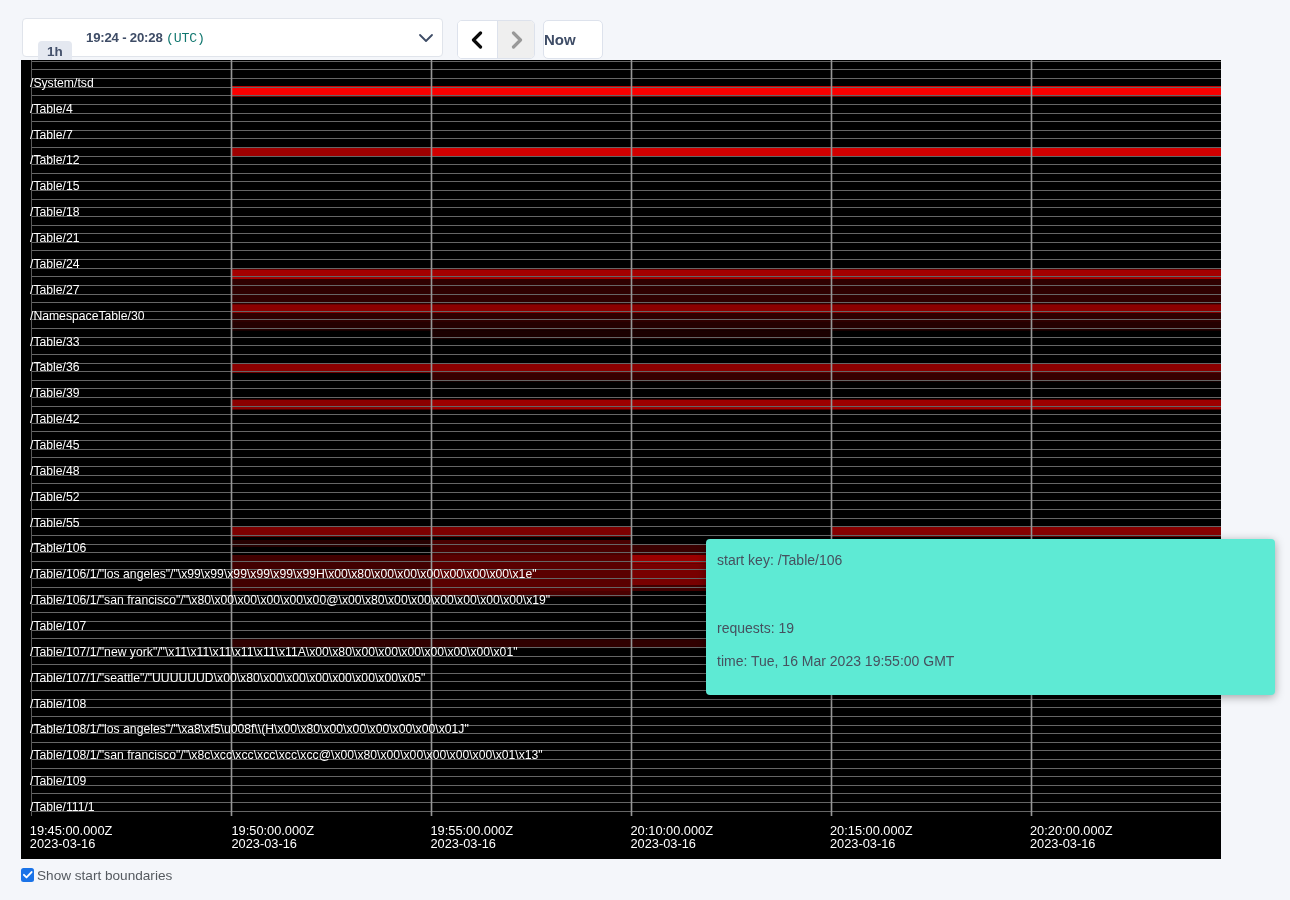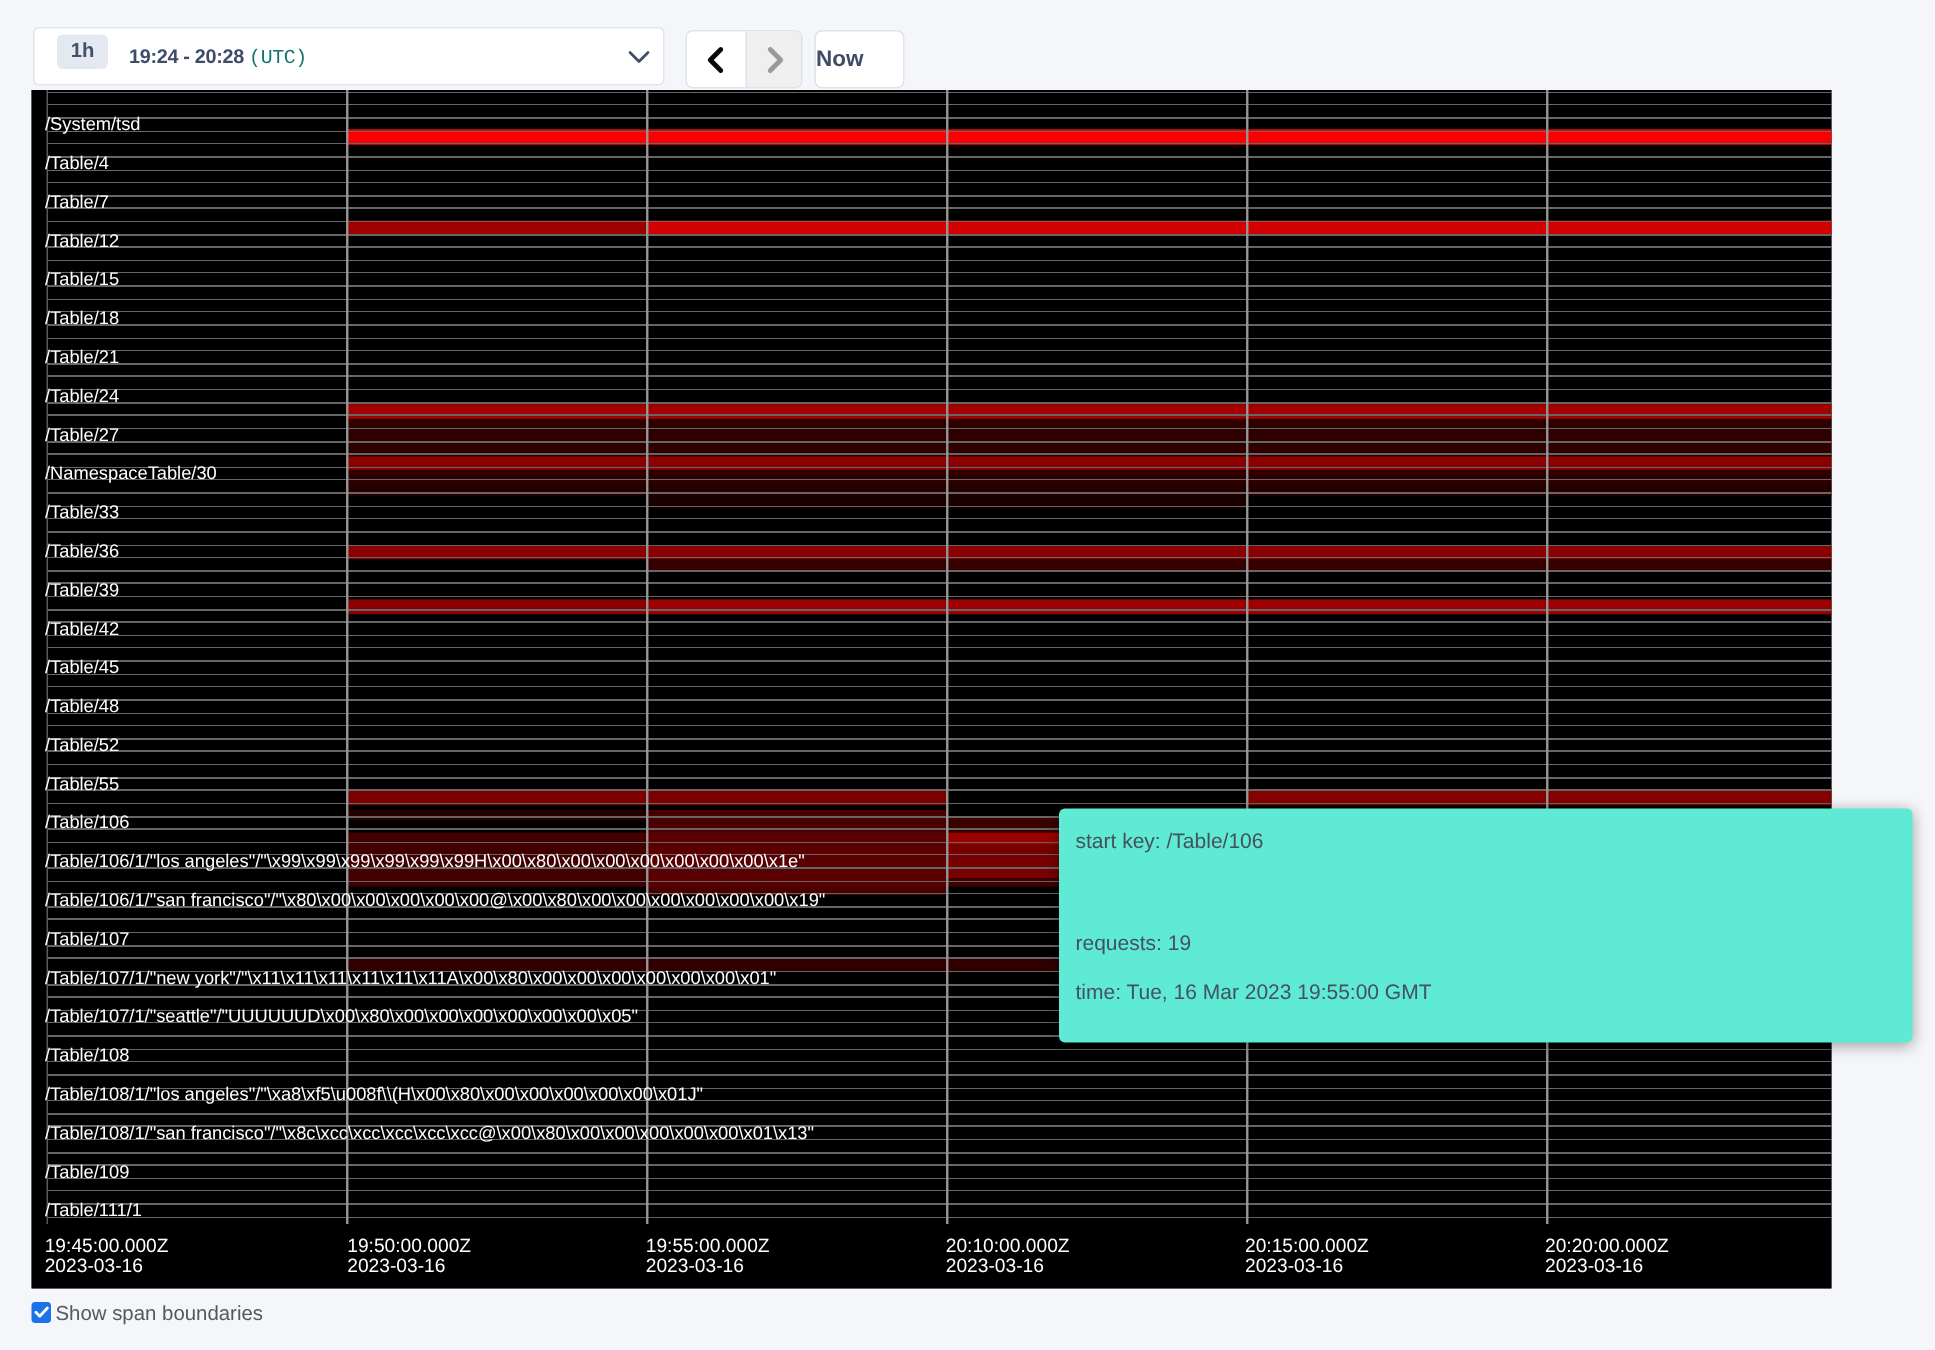--- a/index.html
+++ b/index.html
@@ -4,21 +4,21 @@
 <style>
   * { box-sizing: border-box; }
   html,body { margin:0; padding:0; }
   body { width:1290px; height:900px; background:#f4f6fa; font-family:"Liberation Sans", sans-serif; position:relative; overflow:hidden; }
   .abs { position:absolute; }
 </style>
 </head>
 <body>
 
 <div class="abs" style="left:22px; top:18px; width:421px; height:38.5px; background:#fff; border:1px solid #e0e4eb; border-radius:4px;">
-  <div class="abs" style="left:15px; top:4px; width:34px; height:22.5px; background:#e4e8f0; border-radius:4px; text-align:center; line-height:22.5px; font-size:13.5px; font-weight:bold; color:#44516b;">1h</div>
+  <div class="abs" style="left:15px; top:22px; width:34px; height:22.5px; background:#e4e8f0; border-radius:4px; text-align:center; line-height:22.5px; font-size:13.5px; font-weight:bold; color:#44516b;">1h</div>
   <div class="abs" style="left:63px; top:0; height:37px; line-height:37px; font-size:13.2px; letter-spacing:-0.2px; color:#3e4c66;"><b>19:24 - 20:28</b> <span style="color:#0f766e;font-family:Liberation Mono, monospace;">(UTC)</span></div>
   <svg class="abs" style="left:395px; top:12px;" width="16" height="14" viewBox="0 0 16 14">
       <path d="M2 4 L8 10 L14 4" stroke="#3e4c66" stroke-width="1.8" fill="none" stroke-linecap="round" stroke-linejoin="round"></path>
     </svg>
 </div>
 
 <div class="abs" style="left:457px; top:19.5px; width:78px; height:39.5px; border:1px solid #dde2ec; border-radius:5px; background:#fff; overflow:hidden;">
   <div class="abs" style="left:0; top:0; width:38.5px; height:39.5px; background:#fff;">
     <svg class="abs" style="left:12px; top:10px;" width="14" height="18" viewBox="0 0 14 18">
         <path d="M10.5 2 L3.5 9 L10.5 16" stroke="#0a0a0a" stroke-width="3.2" fill="none" stroke-linecap="round" stroke-linejoin="round"></path>
@@ -115,13 +115,13 @@
   <div class="abs" style="left:11px; top:13.5px;">start key: /Table/106</div>
   <div class="abs" style="left:11px; top:81px;">requests: 19</div>
   <div class="abs" style="left:11px; top:114.8px;">time: Tue, 16 Mar 2023 19:55:00 GMT</div>
 </div>
 
 <div class="abs" style="left:20.5px; top:868px; width:13.5px; height:13.5px; background:#1a73e8; border-radius:2.5px;">
   <svg width="13.5" height="13.5" viewBox="0 0 13 13" style="display:block">
       <path d="M2.8 6.6 L5.3 9.1 L10.2 3.9" stroke="#fff" stroke-width="1.8" fill="none" stroke-linecap="round" stroke-linejoin="round"></path>
     </svg>
 </div>
-<div class="abs" style="left:37px; top:868px; font-size:13.6px; color:#54595f;">Show span boundaries</div>
+<div class="abs" style="left:37px; top:868px; font-size:13.6px; color:#54595f;">Show start boundaries</div>
 
 </body></html>

